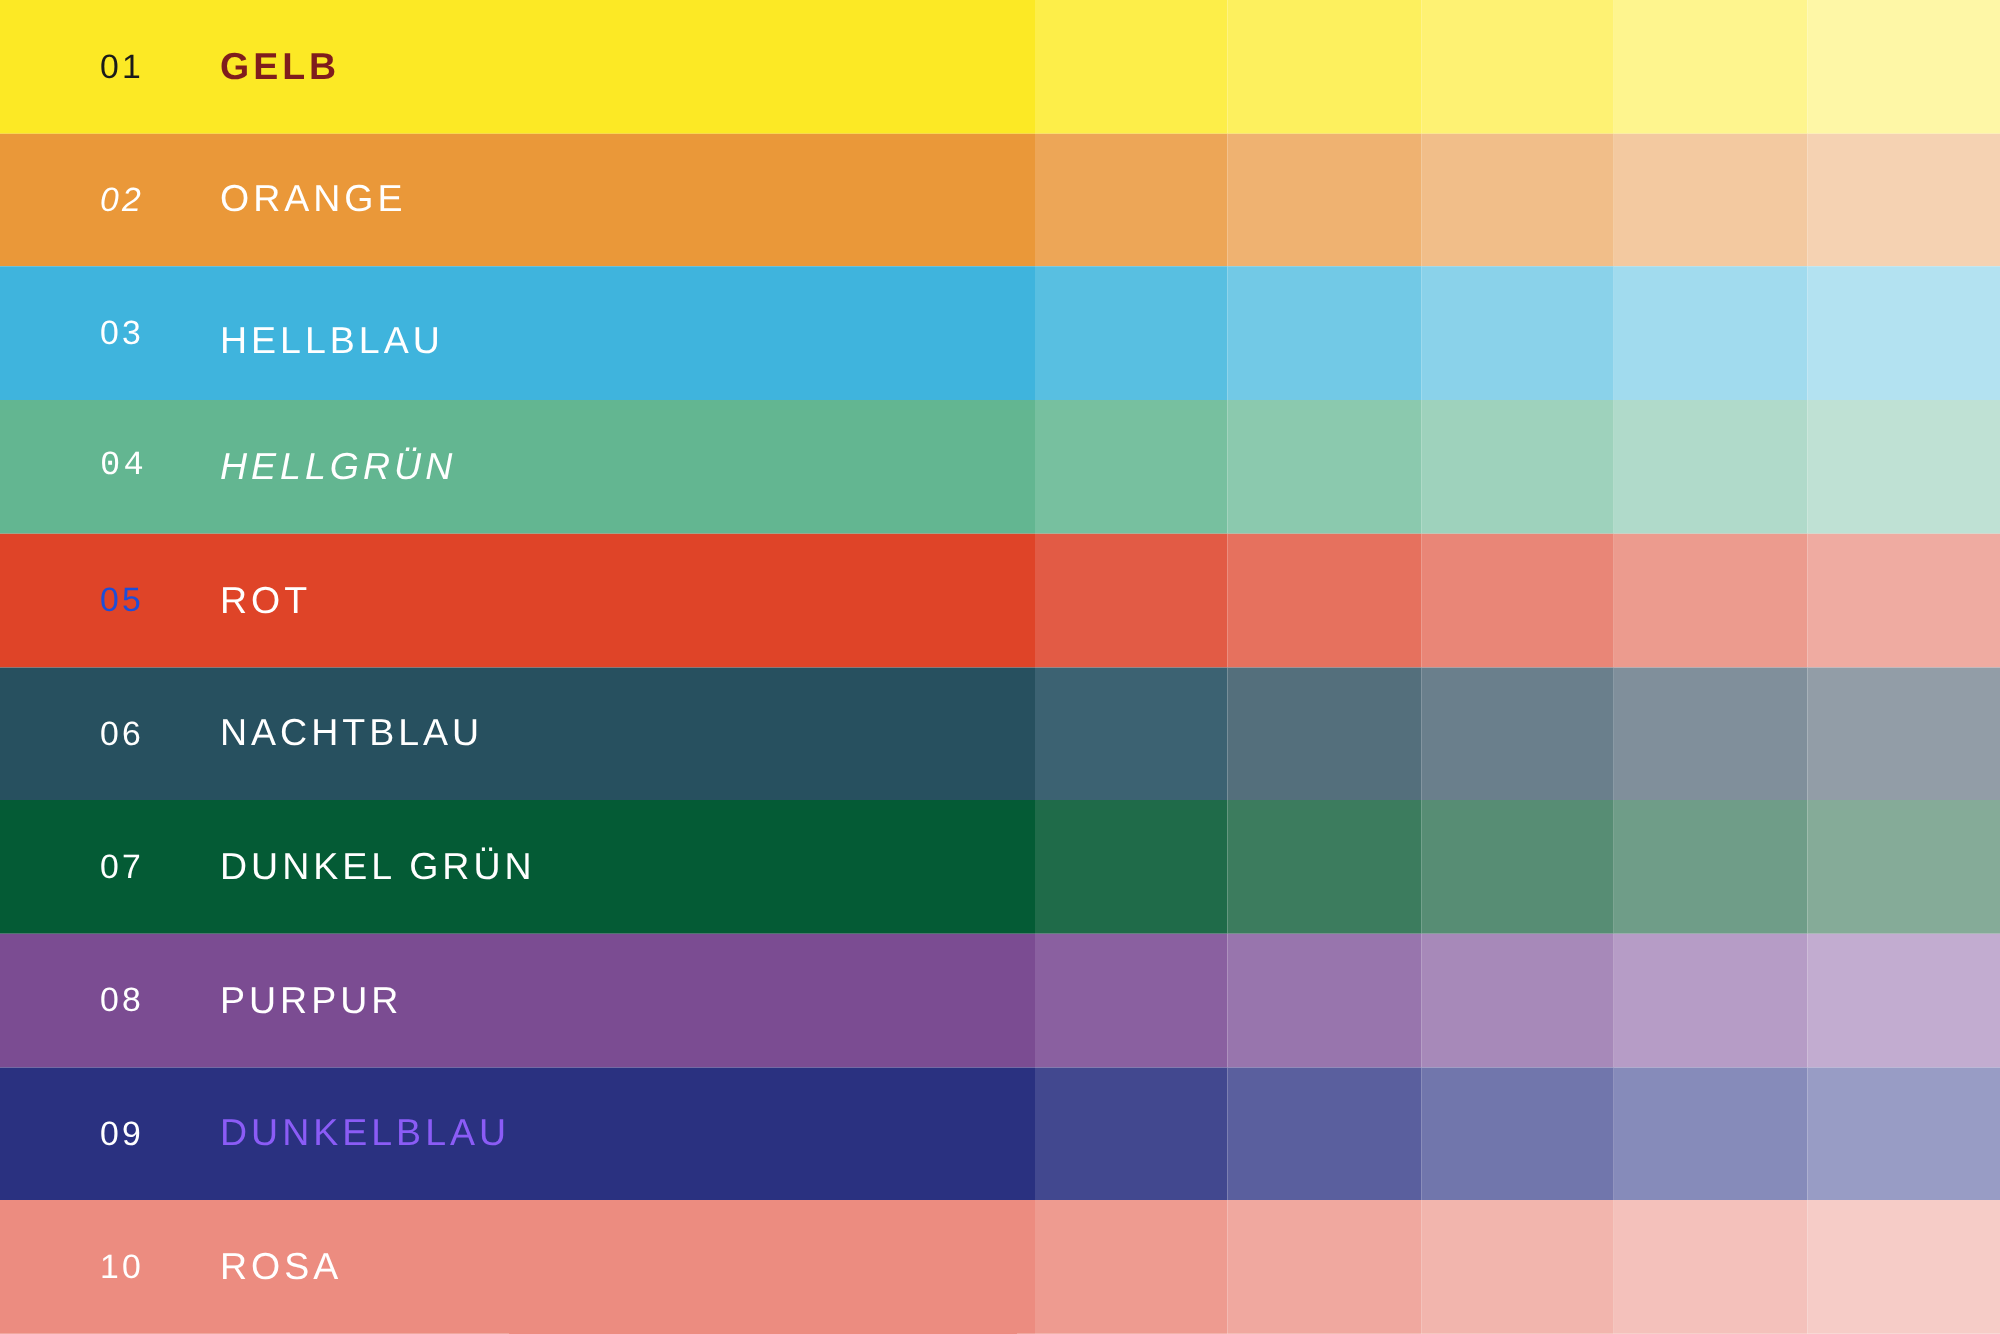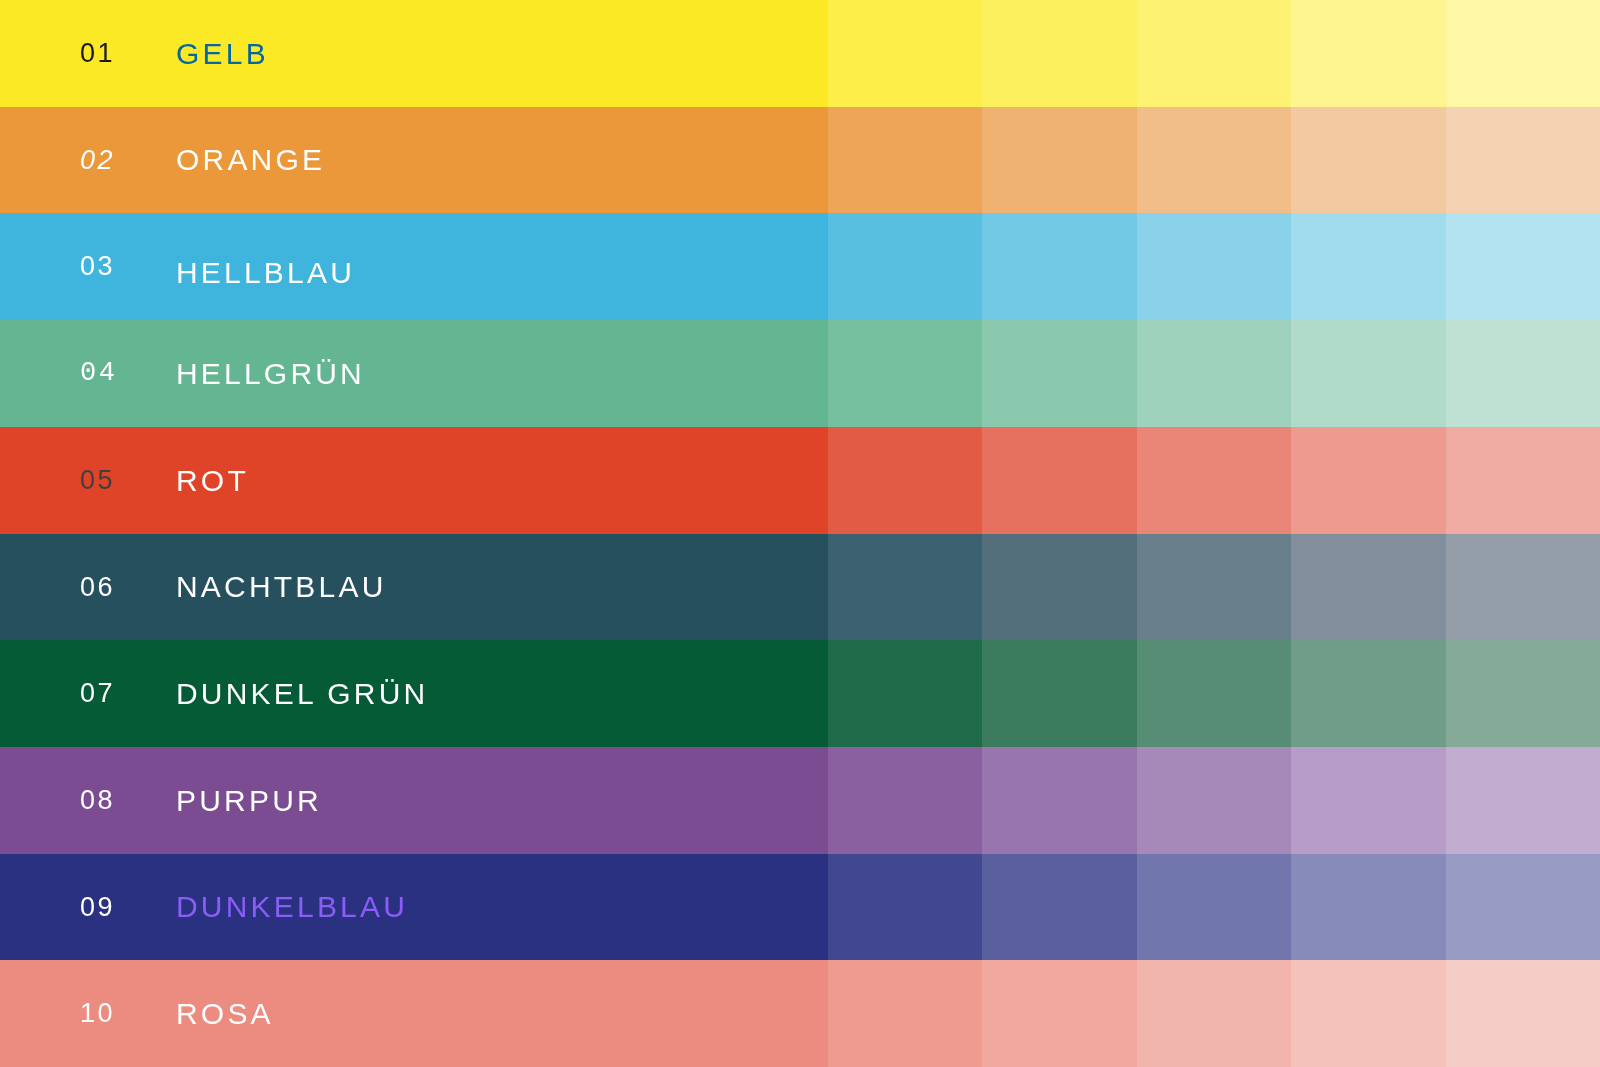--- a/index.html
+++ b/index.html
@@ -91,21 +91,21 @@
       <div class="base" style="background: rgb(252, 233, 37);"></div>
       <div class="tints">
         <div class="tint" style="background: rgb(253, 238, 73);"></div>
         <div class="tint" style="background: rgb(253, 240, 94);"></div>
         <div class="tint" style="background: rgb(254, 242, 115);"></div>
         <div class="tint" style="background: rgb(254, 245, 142);"></div>
         <div class="tint" style="background: rgb(254, 247, 166);"></div>
       </div>
       <div class="label-wrap">
         <span class="num" style="color: rgb(26, 26, 26);">01</span>
-        <span class="name" style="color: #0369a1;">GELB</span>
+        <span class="name" style="color: #7f1d1d; font-weight: bold;">GELB</span>
       </div>
     </div>
     <div class="row" style="top: 107px; height: 106px;">
       <div class="base" style="background: rgb(234, 152, 57);"></div>
       <div class="tints">
         <div class="tint" style="background: rgb(237, 166, 87);"></div>
         <div class="tint" style="background: rgb(239, 178, 113);"></div>
         <div class="tint" style="background: rgb(241, 190, 137);"></div>
         <div class="tint" style="background: rgb(243, 201, 160);"></div>
         <div class="tint" style="background: rgb(245, 210, 178);"></div>
@@ -133,34 +133,34 @@
       <div class="base" style="background: rgb(99, 182, 145);"></div>
       <div class="tints">
         <div class="tint" style="background: rgb(119, 192, 159);"></div>
         <div class="tint" style="background: rgb(139, 201, 174);"></div>
         <div class="tint" style="background: rgb(158, 210, 188);"></div>
         <div class="tint" style="background: rgb(176, 218, 202);"></div>
         <div class="tint" style="background: rgb(191, 225, 212);"></div>
       </div>
       <div class="label-wrap">
         <span class="num" style="color: rgb(255, 255, 255); font-family: Liberation Mono, monospace;">04</span>
-        <span class="name" style="color: rgb(255, 255, 255);">HELLGRÜN</span>
+        <span class="name" style="color: rgb(255, 255, 255); font-style: italic;">HELLGRÜN</span>
       </div>
     </div>
     <div class="row" style="top: 427px; height: 107px;">
       <div class="base" style="background: rgb(223, 68, 40);"></div>
       <div class="tints">
         <div class="tint" style="background: rgb(226, 91, 69);"></div>
         <div class="tint" style="background: rgb(230, 113, 94);"></div>
         <div class="tint" style="background: rgb(233, 134, 119);"></div>
         <div class="tint" style="background: rgb(236, 155, 142);"></div>
         <div class="tint" style="background: rgb(239, 171, 161);"></div>
       </div>
       <div class="label-wrap">
-        <span class="num" style="color: #404040;">05</span>
+        <span class="num" style="color: #1d4ed8;">05</span>
         <span class="name" style="color: rgb(255, 255, 255);">ROT</span>
       </div>
     </div>
     <div class="row" style="top: 534px; height: 106px;">
       <div class="base" style="background: rgb(39, 80, 95);"></div>
       <div class="tints">
         <div class="tint" style="background: rgb(60, 98, 114);"></div>
         <div class="tint" style="background: rgb(84, 111, 124);"></div>
         <div class="tint" style="background: rgb(106, 127, 140);"></div>
         <div class="tint" style="background: rgb(128, 143, 155);"></div>

